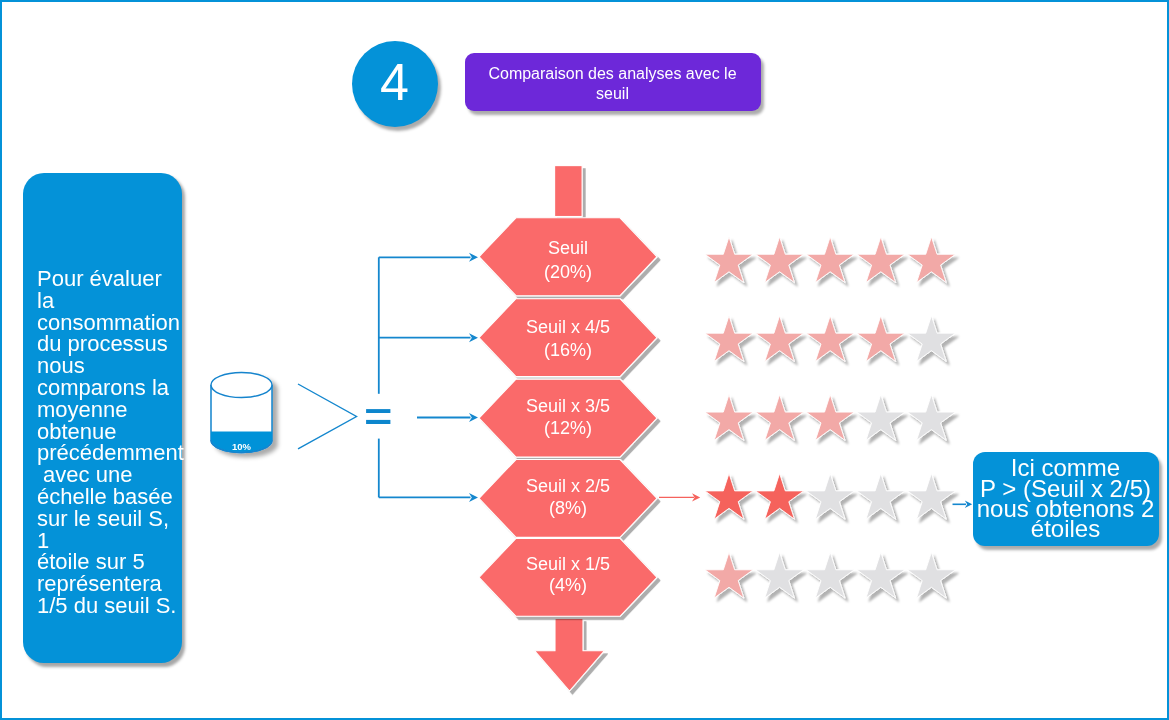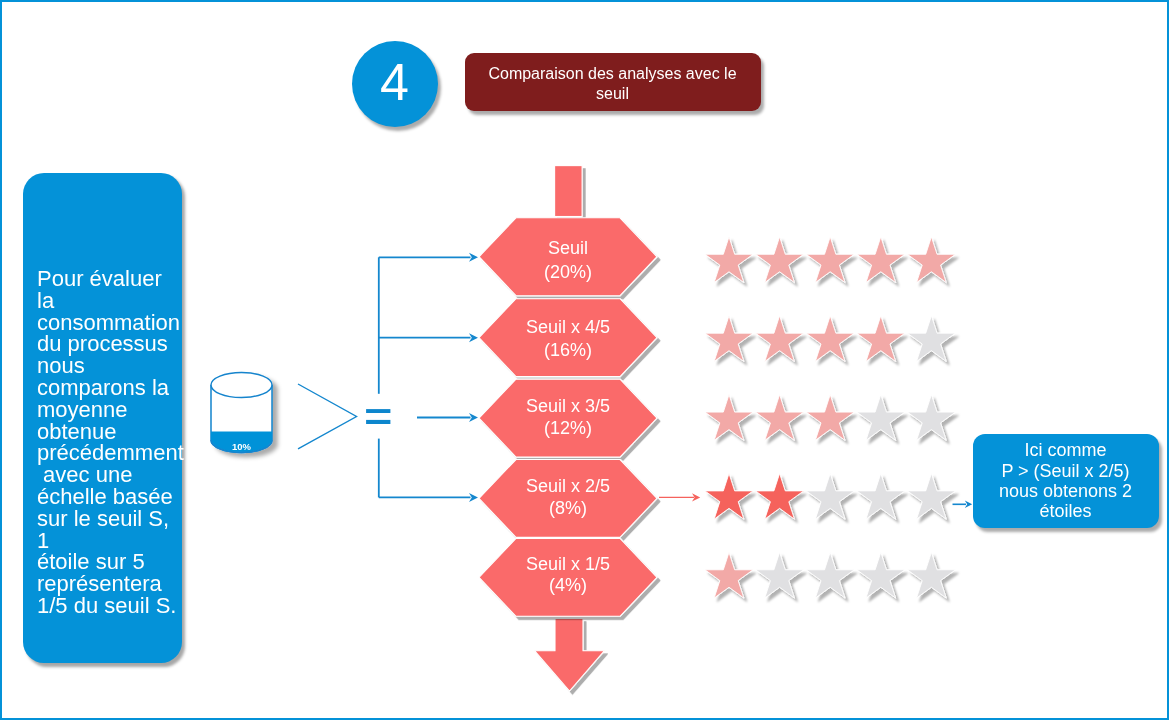--- a/index.html
+++ b/index.html
@@ -3,29 +3,29 @@
 <meta charset="utf-8">
 <style>
   html,body{margin:0;padding:0;}
   body{width:1169px;height:720px;position:relative;background:#ffffff;overflow:hidden;
        font-family:"Liberation Sans",sans-serif;}
   .frame{position:absolute;left:0;top:0;width:1165px;height:716px;border:2px solid #0492d8;}
   .circle{position:absolute;left:351.5px;top:40.5px;width:86px;height:86px;border-radius:50%;
           background:#0492d8;box-shadow:3px 4px 3px rgba(0,0,0,0.33);
           color:#fff;font-size:52px;text-align:center;line-height:82px;}
   .title{position:absolute;left:464.5px;top:52.5px;width:296px;height:58px;box-sizing:border-box;padding-top:4px;border-radius:9px;
-         background:#7f1d1d;box-shadow:3px 4px 3px rgba(0,0,0,0.33);
+         background:#6d28d9;box-shadow:3px 4px 3px rgba(0,0,0,0.33);
          color:#fff;font-size:16px;line-height:20px;text-align:center;
          display:flex;align-items:center;justify-content:center;}
   .leftbox{position:absolute;left:22.5px;top:173px;width:159.5px;height:489.5px;border-radius:21px;
            background:#0492d8;box-shadow:3px 3.5px 3px rgba(0,0,0,0.35);}
   .leftbox .txt{position:absolute;left:14.5px;top:95px;color:#fff;font-size:22px;line-height:21.8px;}
-  .rightbox{position:absolute;left:972.5px;top:434px;width:186px;height:94px;border-radius:12px;
+  .rightbox{position:absolute;left:972.5px;top:452px;width:186px;height:94px;border-radius:12px;
             background:#0492d8;box-shadow:3px 4px 3px rgba(0,0,0,0.33);
-            color:#fff;font-size:18px;line-height:20.3px;text-align:center;
+            color:#fff;font-size:24px;line-height:20.3px;text-align:center;
             display:flex;align-items:center;justify-content:center;}
   svg{position:absolute;left:0;top:0;}
 </style>
 </head>
 <body>
 <div class="frame"></div>
 <div class="circle">4</div>
 <div class="title">Comparaison des analyses avec le<br>seuil</div>
 <div class="leftbox">
     <div class="txt">Pour évaluer la<br>consommation<br>du processus<br>nous<br>comparons la<br>moyenne<br>obtenue<br>précédemment<br>&nbsp;avec une<br>échelle basée<br>sur le seuil S, 1<br>étoile sur 5<br>représentera<br>1/5 du seuil S.</div>

